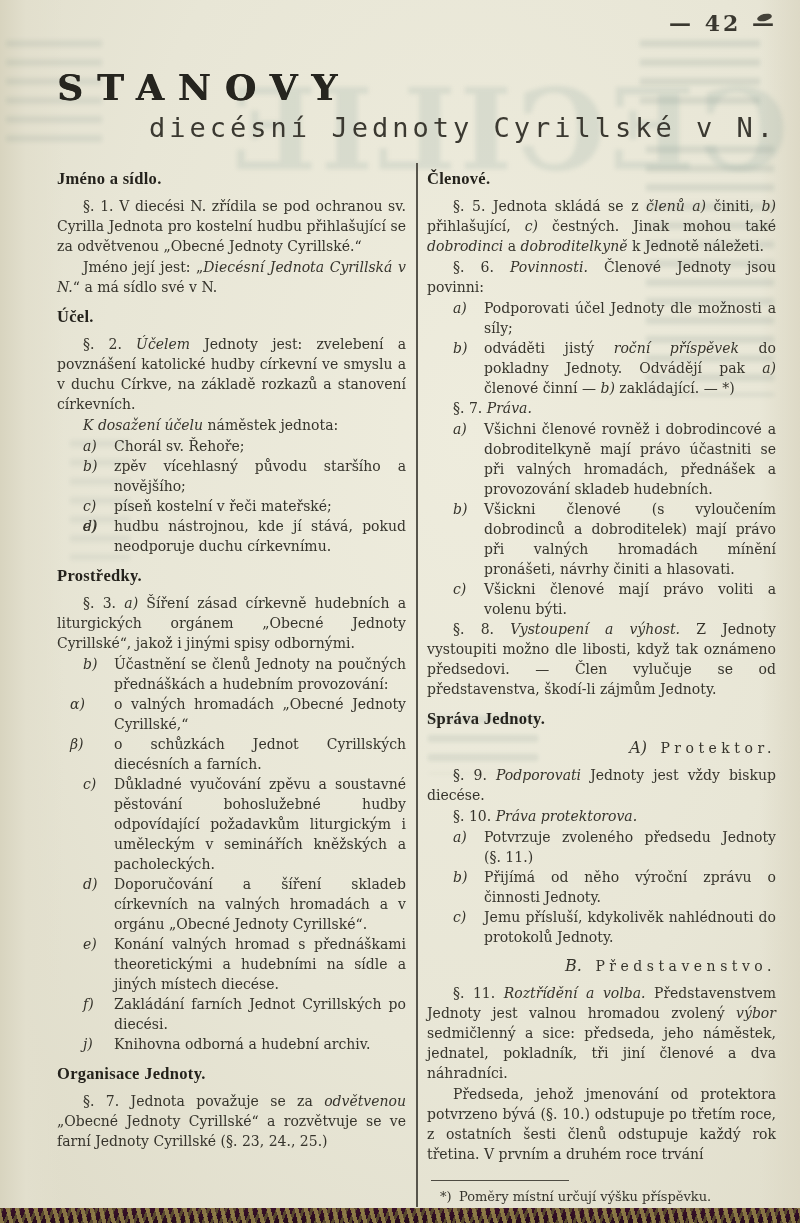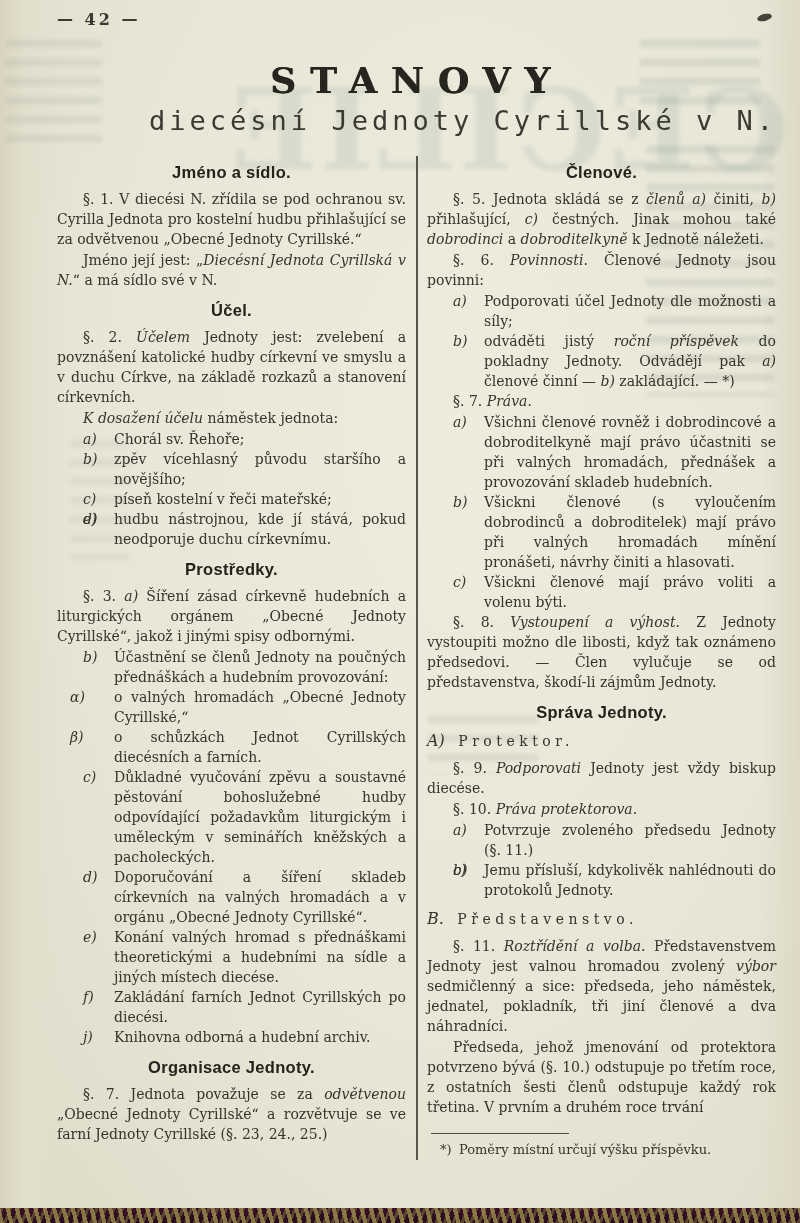--- a/index.html
+++ b/index.html
@@ -41,46 +41,46 @@
     position:absolute; left:0; bottom:0; width:800px; height:15px;
     background-color:#2f1024;
     background-image:
       repeating-linear-gradient(75deg,  rgba(150,133,74,0.85) 0 4px, rgba(0,0,0,0) 4px 9px),
       repeating-linear-gradient(-68deg, rgba(96,84,48,0.8)   0 3px, rgba(0,0,0,0) 3px 8px),
       linear-gradient(#3a112b, #260b1c);
   }
   
   .content { position:absolute; left:57px; top:10px; width:720px; }
   .pageno {
-    text-align:left; font-weight:bold; font-size:16px;
+    text-align:right; font-weight:bold; font-size:22px;
     letter-spacing:3px; color:#3a3830;
   }
   .title {
-    text-align:center; font-weight:bold; font-size:36px; letter-spacing:14px;
+    font-weight:bold; font-size:36px; letter-spacing:14px;
     margin-top:30px; color:#26251f; text-shadow:0.6px 0 0 #26251f;
   }
   .subtitle {
     text-align:right; font-family:"DejaVu Sans Mono", monospace;
     font-size:27px; letter-spacing:4px; margin-top:4px; color:#3b3931;
   }
   .columns { display:flex; margin-top:16px; }
   .col { width:349px; font-size:14px; line-height:20px; }
   .divider { width:2px; background:#57554c; margin:4px 9px 0 10px; flex:none; }
   h3.sec {
-    font-family:Liberation Sans, sans-serif; font-weight:bold;
-    font-size:16.5px; letter-spacing:0.3px; text-align:center;
+    font-family:Liberation Serif, serif; font-weight:bold;
+    font-size:16.5px; letter-spacing:0.3px; text-align:left;
     margin:10px 0 7px 0; color:#24221c;
   }
   p { margin:0 0 1px 0; text-indent:26px; text-align:justify; }
   em { font-style:italic; }
   .li { position:relative; padding-left:57px; margin:0; }
   .li .m { position:absolute; left:26px; top:0; font-style:italic; }
   .li.sub .m { left:13px; }
   .li .b { display:block; text-align:justify; }
-  .subhead { text-align:left; margin:9px 0 7px 0; }
+  .subhead { text-align:right; margin:9px 0 7px 0; }
   .subhead .prefix { font-style:italic; font-size:16px; margin-right:9px; }
   .subhead .spread { letter-spacing:4.5px; }
   .fnrule { width:138px; border:none; border-top:1.5px solid #4d4b42; margin:16px 0 6px 4px; }
   .footnote { position:relative; padding-left:32px; font-size:13px; text-indent:0; }
   .footnote .m { position:absolute; left:13px; top:0; }
 </style>
 </head>
 <body>
 
 <div class="sheet">
@@ -211,20 +211,21 @@
 
         <p><span>§. 9. </span><em>Podporovati</em><span> Jednoty jest vždy biskup diecése.</span></p>
         <p><span>§. 10. </span><em>Práva protektorova.</em></p>
 
         <div class="li">
           <span class="m">a)</span>
           <span class="b"><span>Potvrzuje zvoleného předsedu Jednoty (§. 11.)</span></span>
         </div>
         <div class="li">
           <span class="m">b)</span>
+          <span class="b"><span>Přijímá od něho výroční zprávu o činnosti Jednoty.</span></span>
         </div>
         <div class="li">
           <span class="m">c)</span>
           <span class="b"><span>Jemu přísluší, kdykolivěk nahlédnouti do protokolů Jednoty.</span></span>
         </div>
 
         <div class="subhead">
           <span class="prefix">B.</span>
           <span class="spread">Představenstvo.</span>
         </div>

